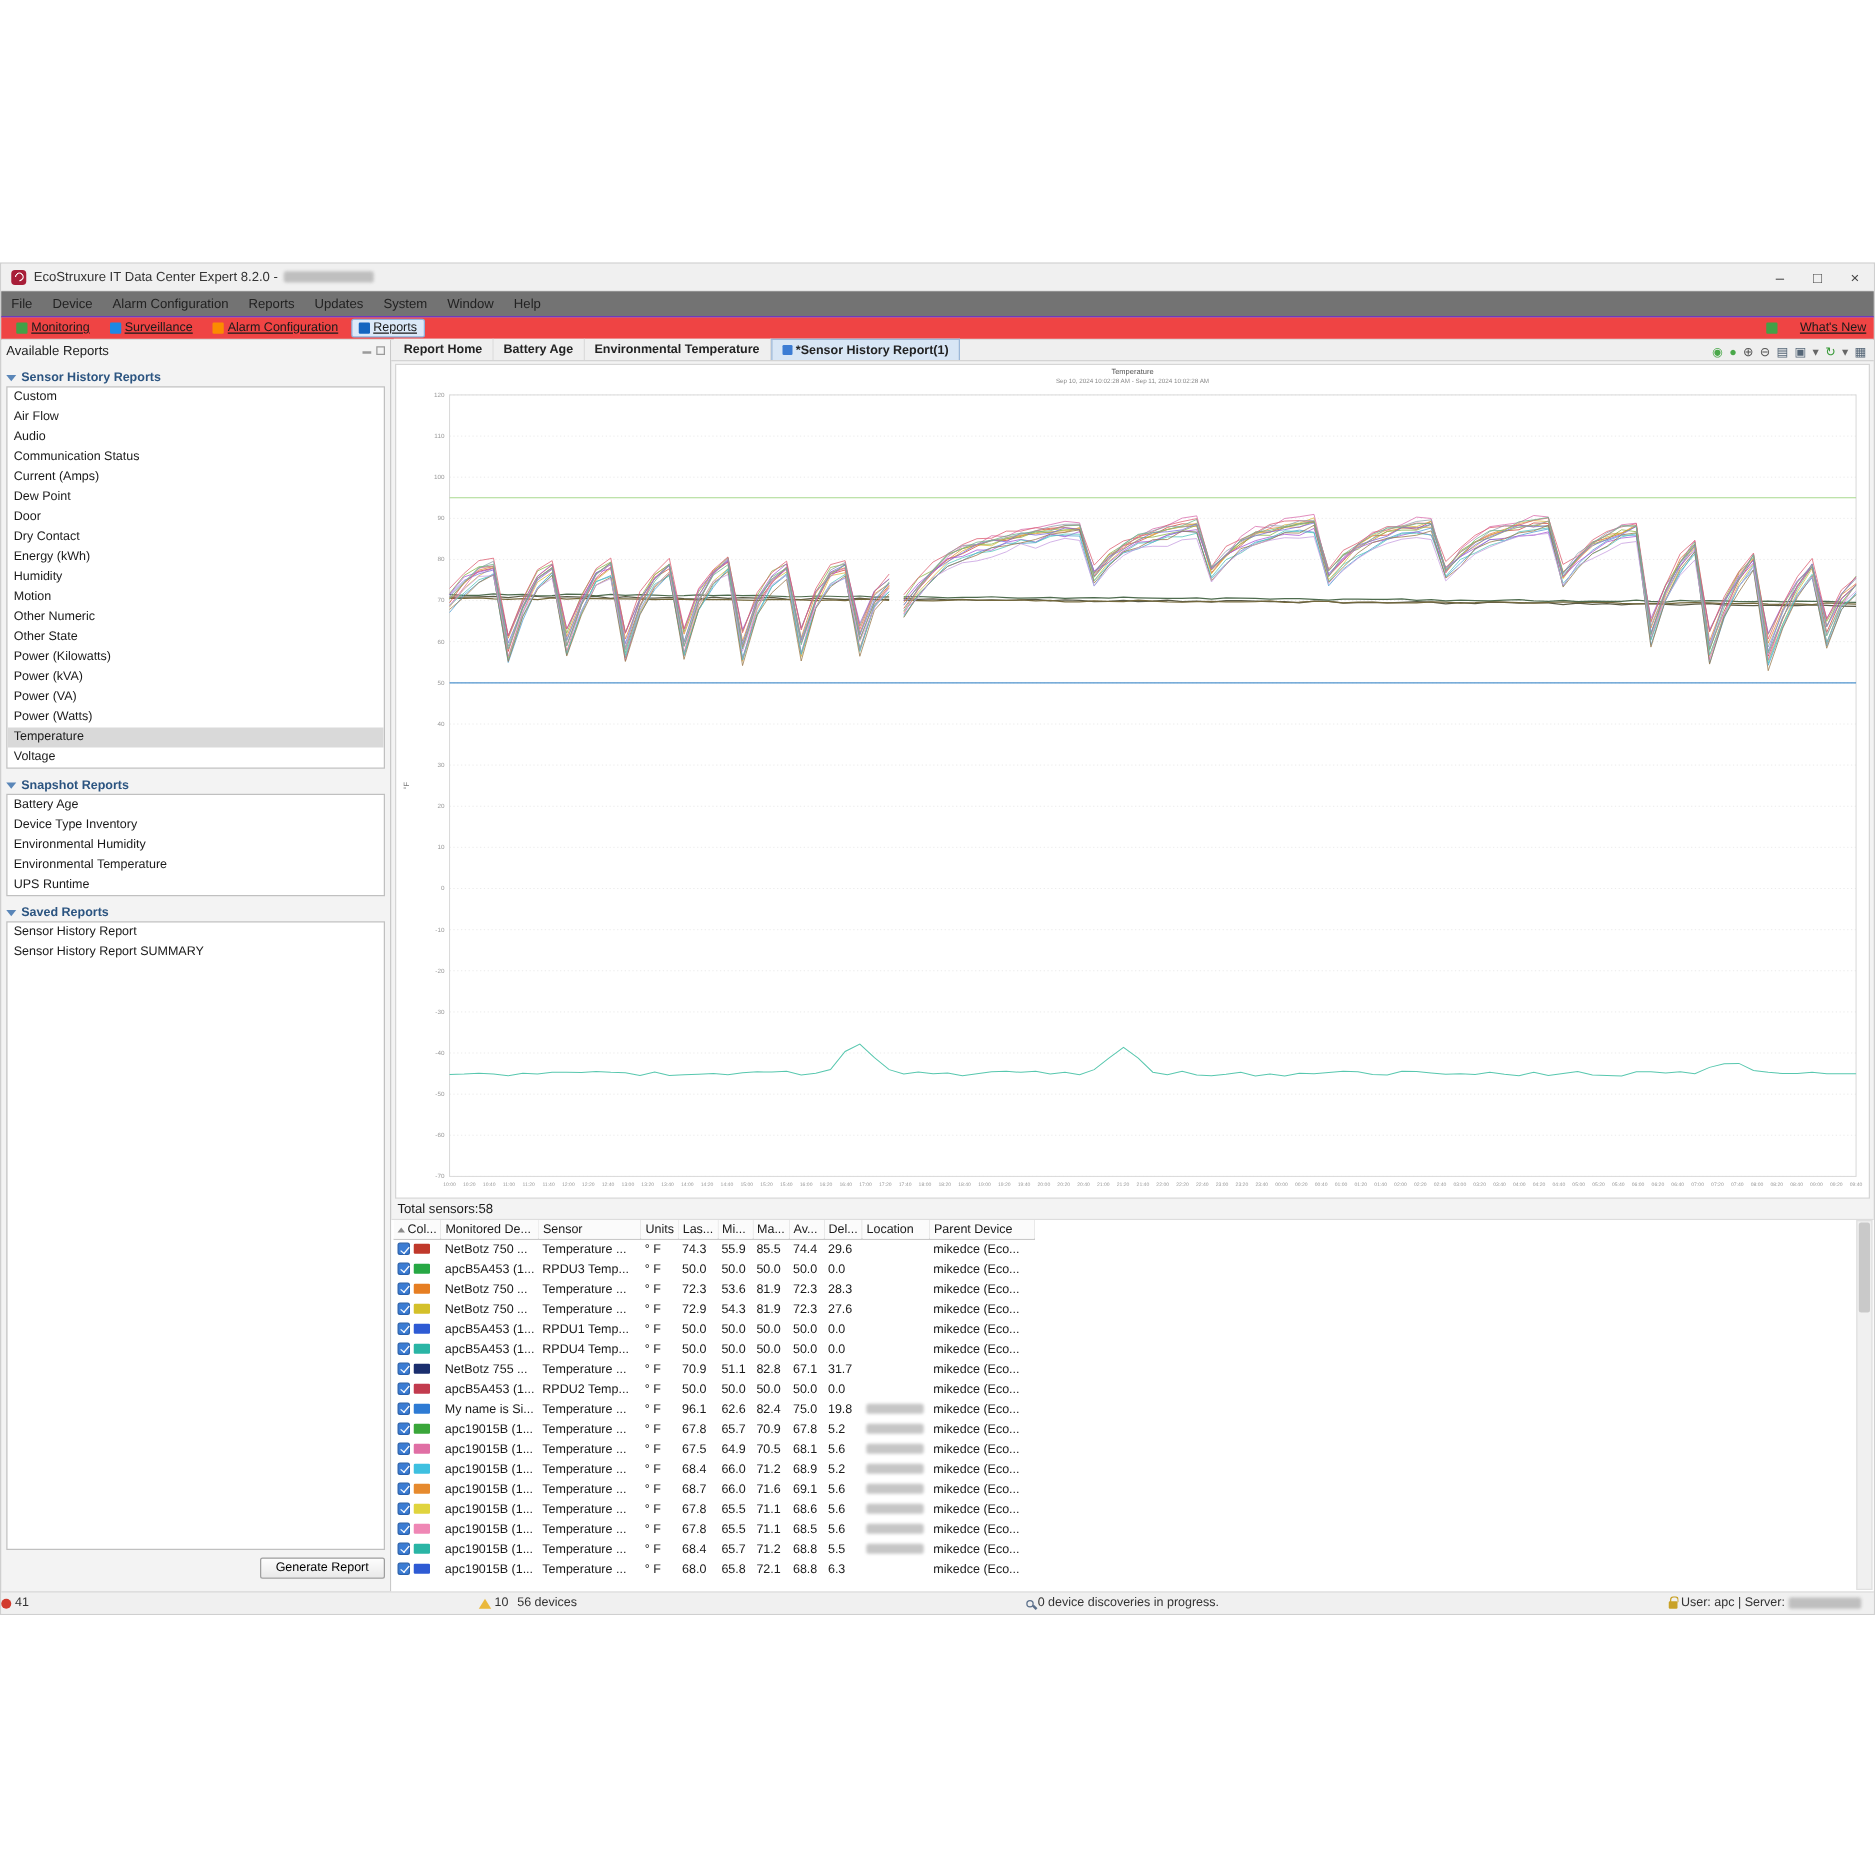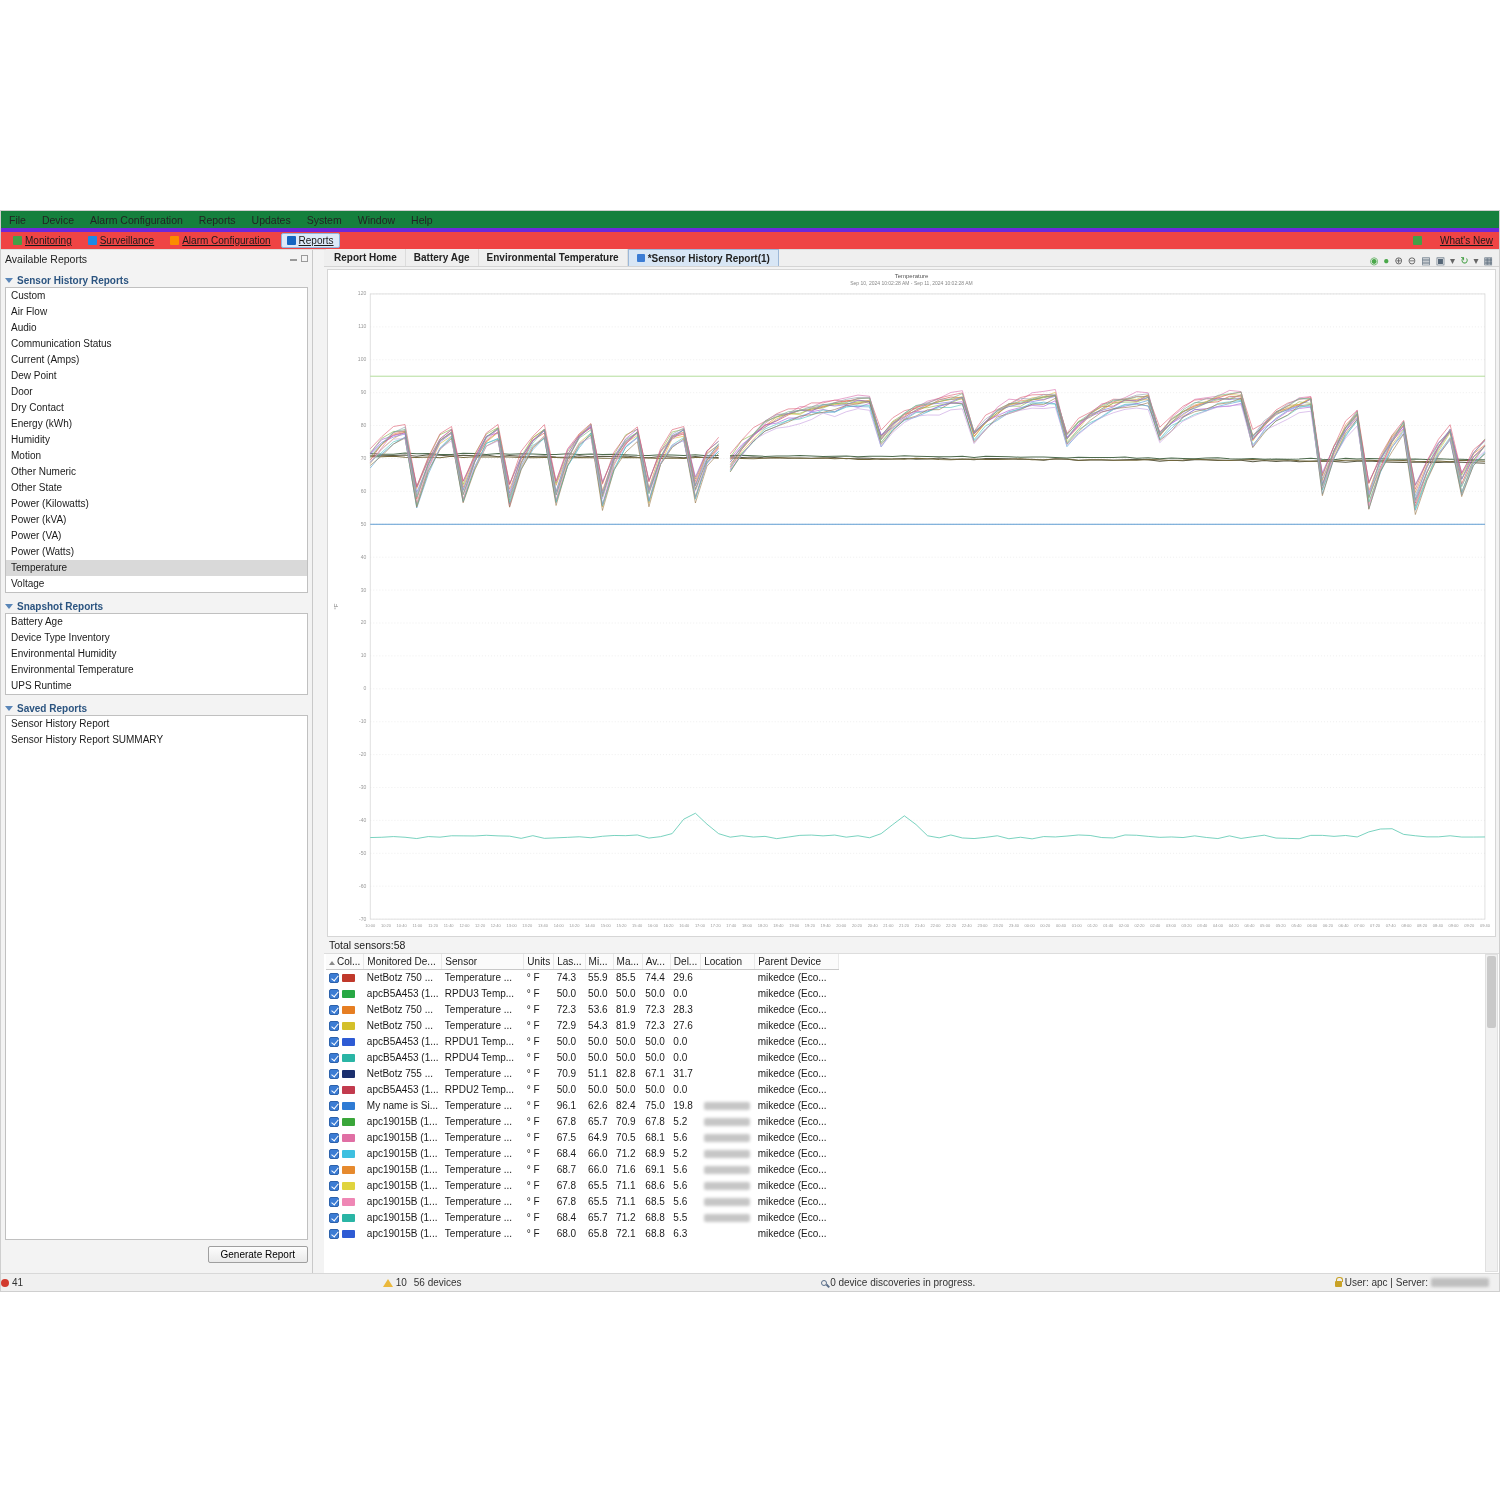--- a/index.html
+++ b/index.html
@@ -17,36 +17,36 @@
   .app-icon::after { content:""; position:absolute; left:2.5px; top:2.5px; width:5px; height:5px;
                      border:1.5px solid #fff; border-radius:50%; border-bottom-color:transparent; transform:rotate(45deg); }
   .t-text { font-size:10.5px; color:#333; }
   .blur { display:inline-block; background:#bfbfbf; border-radius:2px; filter:blur(1.4px); }
   .blur-title { width:72px; height:9px; margin-left:5px; }
   .win-btns { margin-left:auto; display:flex; }
   .wbtn { width:30px; height:22px; display:flex; align-items:center; justify-content:center;
           font-size:12px; color:#444; cursor:default; }
 
   
-  .menubar { height:21px; background:#15803d; border-bottom:4px solid #6d28d9; display:flex;
+  .menubar { height:21px; background:#737373; border-bottom:1px solid #6d28d9; display:flex;
              align-items:center; padding-left:8px; gap:16px; flex:0 0 auto; }
   .menu-item { font-size:10.5px; color:#222; }
 
   
   .persp-bar { height:18px; background:#ef4444; border-bottom:1px solid #dcdcdc; display:flex;
                align-items:center; padding:0 6px; flex:0 0 auto;text-decoration:underline; }
   .persp-items { display:flex; align-items:center; gap:4px; }
   .persp { display:flex; align-items:center; gap:3px; padding:1px 5px; font-size:10px; border:1px solid transparent; border-radius:2px; }
   .persp.active { background:#dce9f8; border-color:#8fb3dc; }
   .p-icon { width:9px; height:9px; border-radius:1px; display:inline-block; }
   .whats-new { margin-left:auto; display:flex; align-items:center; gap:18px; font-size:10px; }
   .wn-icon { width:9px; height:9px; background:#43a047; border-radius:1px; }
 
   
-  .content { flex:1 1 auto; display:flex; min-height:0;gap:11px; }
+  .content { flex:1 1 auto; display:flex; min-height:0; }
 
   
   .sidebar { width:312px; flex:0 0 312px; border-right:1px solid #c9c9c9; display:flex;
              flex-direction:column; padding:0 4px; min-height:0; }
   .side-header { height:17px; display:flex; align-items:center; font-size:10.5px; color:#222; }
   .side-header-icons { margin-left:auto; display:flex; gap:4px; }
   .sh-ic { width:7px; height:7px; border:1px solid #9a9a9a; display:inline-block; }
   .sh-ic.dash { height:2px; border:none; background:#9a9a9a; margin-top:4px; }
   .sec-head { margin-top:6px; height:14px; display:flex; align-items:center; gap:4px; }
   .sec-tri { width:0; height:0; border-left:4px solid transparent; border-right:4px solid transparent;
@@ -115,20 +115,30 @@
                display:inline-block; margin-top:3px; }
   .lock-icon::before { content:""; position:absolute; top:-4px; left:1px; width:5px; height:4px;
                        border:1.2px solid #c9a227; border-bottom:none; border-radius:3px 3px 0 0; }
   .blur-server { width:58px; height:9px; }
 </style>
 </head>
 <body>
 
 <div class="window">
 
+  <div class="titlebar">
+    <span class="app-icon"></span>
+    <span class="t-text">EcoStruxure IT Data Center Expert 8.2.0 - </span>
+    <span class="blur blur-title"></span>
+    <span class="win-btns">
+      <span class="wbtn">–</span>
+      <span class="wbtn">□</span>
+      <span class="wbtn">×</span>
+    </span>
+  </div>
 
   <div class="menubar" id="menubar">
       <span class="menu-item">File</span>
       <span class="menu-item">Device</span>
       <span class="menu-item">Alarm Configuration</span>
       <span class="menu-item">Reports</span>
       <span class="menu-item">Updates</span>
       <span class="menu-item">System</span>
       <span class="menu-item">Window</span>
       <span class="menu-item">Help</span>

